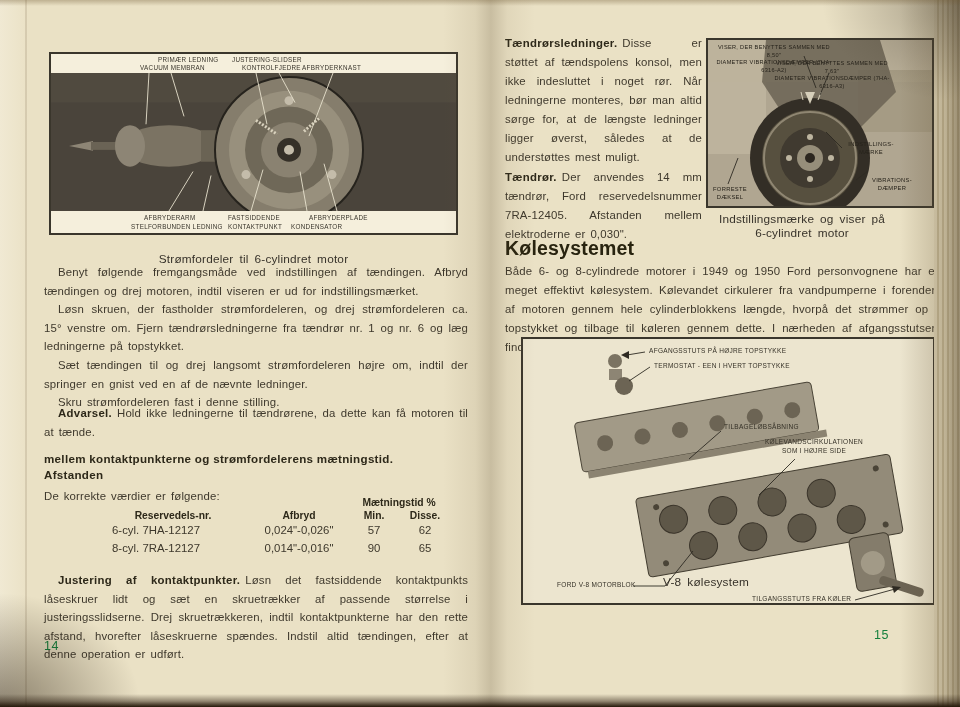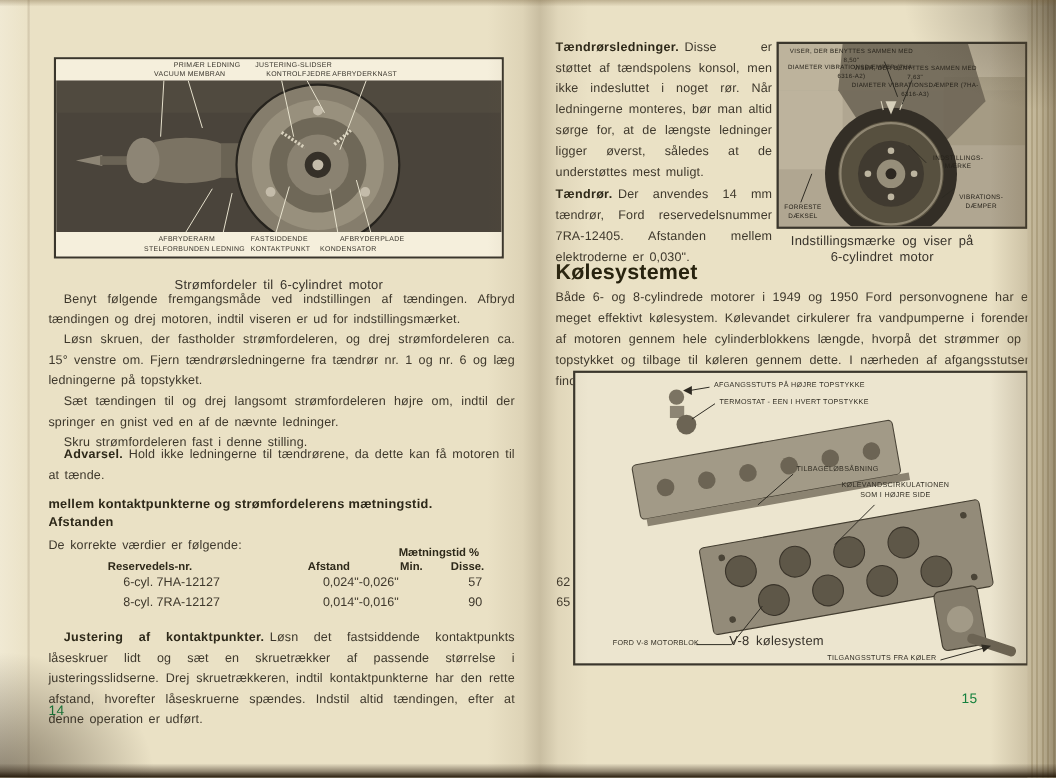--- a/index.html
+++ b/index.html
@@ -48,23 +48,23 @@
   .fig3{left:521px;top:337px;width:414px;height:268px;overflow:hidden;background:#ece5cf;}
   .fig3 .flbl{font-size:6.5px;color:#343026;}
   svg{position:absolute;left:0;top:0;width:100%;height:100%;}
   
   .tbl{left:98px;top:497px;width:354px;color:#3e382c;}
   .tbl-group{margin-left:248px;width:106px;text-align:center;font-weight:bold;
     font-size:10.3px;color:#2d2819;line-height:12px;}
   .trow{display:grid;grid-template-columns:150px 102px 48px 54px;line-height:17.5px;}
   .trow.head{font-weight:bold;font-size:10.3px;color:#2d2819;line-height:13px;}
   .trow .c1{text-align:left;padding-left:14px;}
-  .trow.head .c1{padding-left:0;}
+  .trow.head .c1{text-align:center;padding-left:0;}
   .trow .c2,.trow .c3,.trow .c4{text-align:center;}
-  .trow.data{font-size:11.4px;gap:29px;}
+  .trow.data{font-size:11.4px;}
 </style>
 </head>
 <body>
 
 <div class="spread">
 
   <div class="abs figframe fig1">
     <div class="band top">
       <span class="flbl" style="left:107px;top:2px">PRIMÆR LEDNING</span>
       <span class="flbl" style="left:89px;top:10px">VACUUM MEMBRAN</span>
@@ -130,21 +130,21 @@
     <div class="bold-head">mellem kontaktpunkterne og strømfordelerens mætningstid.</div>
     <div class="bold-head">Afstanden</div>
   </div>
 
   <div class="abs para" style="left:44px;top:487px;width:424px;text-align:left">De korrekte værdier er følgende:</div>
 
   <div class="abs tbl">
     <div class="tbl-group">Mætningstid %</div>
     <div class="trow head">
       <span class="c1">Reservedels-nr.</span>
-      <span class="c2">Afstand</span>
+      <span class="c2">Afbryd</span>
       <span class="c3">Min.</span>
       <span class="c4">Disse.</span>
     </div>
     <div class="trow data">
       <span class="c1">6-cyl. 7HA-12127</span>
       <span class="c2">0,024"-0,026"</span>
       <span class="c3">57</span>
       <span class="c4">62</span>
     </div>
     <div class="trow data">

